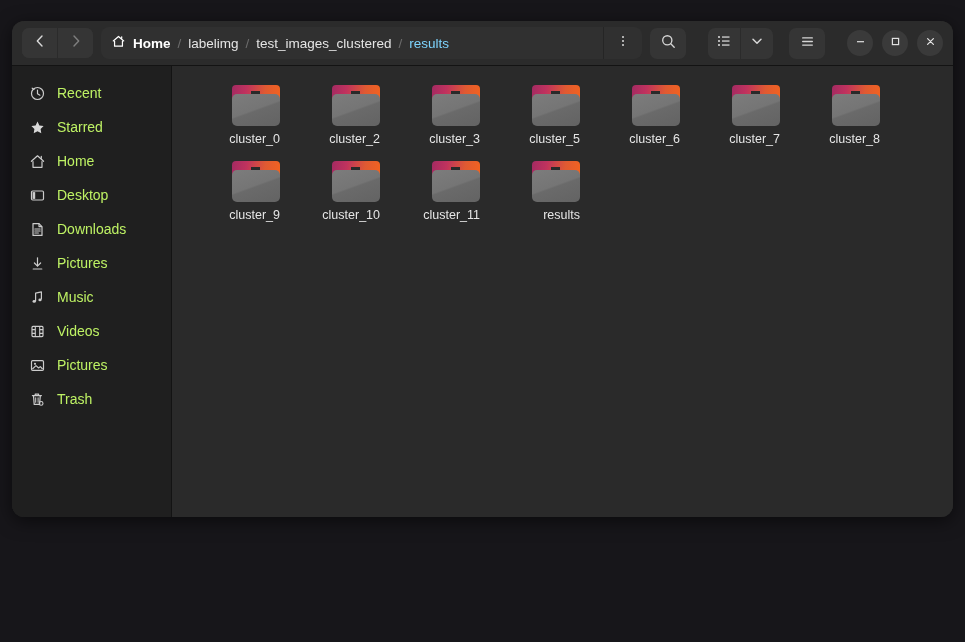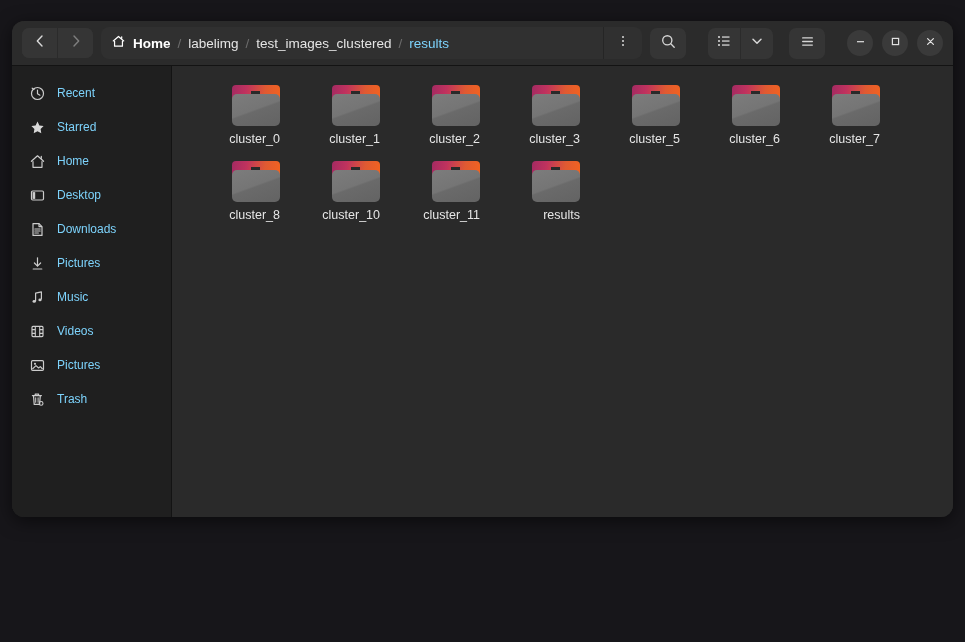--- a/index.html
+++ b/index.html
@@ -171,22 +171,22 @@
     display: flex;
     align-items: center;
     gap: 11px;
     height: 30px;
     margin: 4px 8px;
     padding: 0 9px;
     border-radius: 7px;
     cursor: pointer;
   }
   .side-label {
-    font-size: 12px;
-    color: #7dd3fc;
+    font-size: 14px;
+    color: #bef264;
   }
   .side-icon {
     width: 17px;
     height: 17px;
     display: flex;
     align-items: center;
     justify-content: center;
     flex: none;
   }
 
@@ -500,28 +500,20 @@
 
         <div class="item">
           <div class="folder">
             <div class="tab"></div>
               <div class="notch"></div>
               <div class="front"></div>
           </div>
           <div class="item-label">cluster_0</div>
         </div>
 
-        <div class="item">
-          <div class="folder">
-            <div class="tab"></div>
-              <div class="notch"></div>
-              <div class="front"></div>
-          </div>
-          <div class="item-label">cluster_1</div>
-        </div>
 
         <div class="item">
           <div class="folder">
             <div class="tab"></div>
               <div class="notch"></div>
               <div class="front"></div>
           </div>
           <div class="item-label">cluster_2</div>
         </div>
 
@@ -564,20 +556,28 @@
 
         <div class="item">
           <div class="folder">
             <div class="tab"></div>
               <div class="notch"></div>
               <div class="front"></div>
           </div>
           <div class="item-label">cluster_8</div>
         </div>
 
+        <div class="item">
+          <div class="folder">
+            <div class="tab"></div>
+              <div class="notch"></div>
+              <div class="front"></div>
+          </div>
+          <div class="item-label">cluster_9</div>
+        </div>
 
         <div class="item">
           <div class="folder">
             <div class="tab"></div>
               <div class="notch"></div>
               <div class="front"></div>
           </div>
           <div class="item-label">cluster_10</div>
         </div>
 

